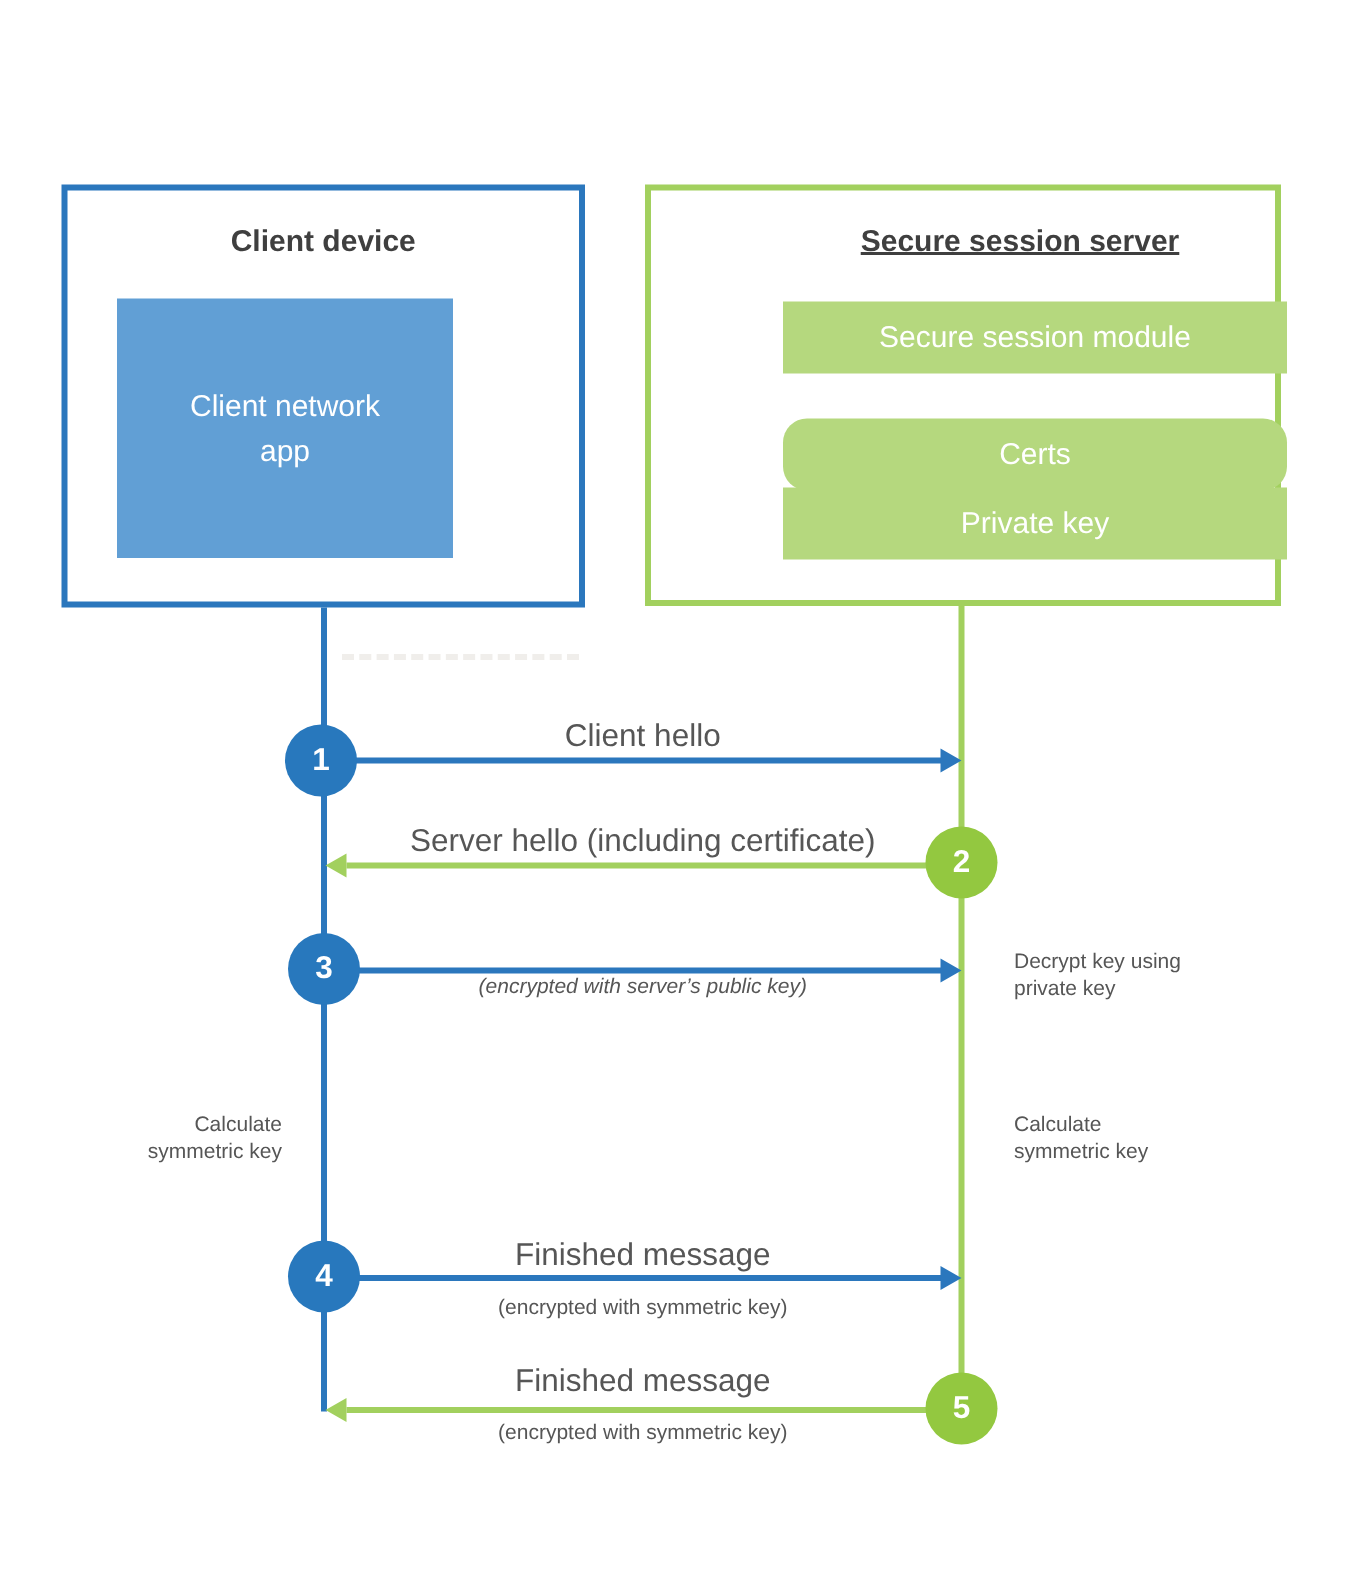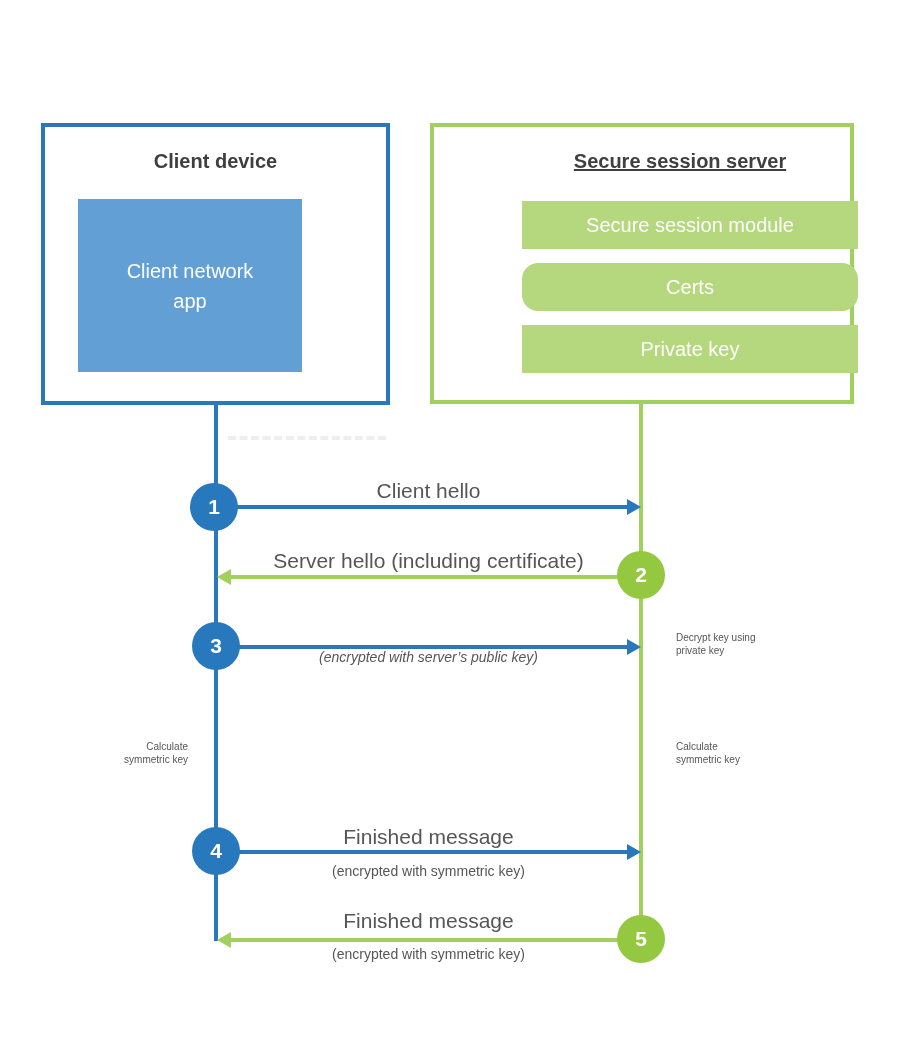--- a/index.html
+++ b/index.html
@@ -22,21 +22,21 @@
     color:var(--text-dark);}
   .client-box-title{left:41px;top:150px;width:349px;}
   .server-box-title{left:430px;top:150px;width:500px;text-decoration:underline;}
 
   .app-box{position:absolute;left:78px;top:199px;width:224px;height:173px;
     background:var(--blue-fill);display:flex;align-items:center;justify-content:center;
     color:#fff;font-size:20px;text-align:center;white-space:pre-line;line-height:1.5;}
 
   .module-bar{position:absolute;left:474px;width:336px;height:48px;background:var(--green-fill);
     display:flex;align-items:center;justify-content:center;color:#fff;font-size:20px;margin-left:48px;}
-  .bar-0{top:201px;} .bar-1{top:263px;border-radius:16px;} .bar-2{top:325px;}
+  .bar-0{top:201px;} .bar-1{top:279px;border-radius:16px;} .bar-2{top:325px;}
 
   .lifeline{position:absolute;width:4px;}
   .client-lifeline{left:214px;top:405px;height:536px;background:var(--blue);}
   .server-lifeline{left:639px;top:404px;height:537px;background:var(--green);}
 
   .faint-dashed{position:absolute;left:228px;top:436px;width:158px;height:0;
     border-top:4px dashed #f0eeeb;}
 
   .msg-label{position:absolute;left:216px;width:425px;text-align:center;font-size:21px;
     color:var(--text-gray);}
@@ -48,21 +48,21 @@
   .blue-line{background:var(--blue);} .green-line{background:var(--green);}
   .head-right-blue{border-left:14px solid var(--blue);}
   .head-left-green{border-right:14px solid var(--green);}
 
   .step-circle{position:absolute;width:48px;height:48px;border-radius:50%;
     display:flex;align-items:center;justify-content:center;color:#fff;
     font-weight:bold;font-size:21px;}
   .circle-blue{background:var(--blue-circle);}
   .circle-green{background:var(--green-circle);}
 
-  .side-note{position:absolute;font-size:10px;color:var(--text-gray);
+  .side-note{position:absolute;font-size:14px;color:var(--text-gray);
     line-height:1.3;white-space:pre-line;}
   .note-decrypt{left:676px;top:631px;width:150px;text-align:left;}
   .note-calc-left{left:64px;top:740px;width:124px;text-align:right;}
   .note-calc-right{left:676px;top:740px;width:150px;text-align:left;}
 </style>
 </head>
 <body>
 
 <div class="canvas">
 

